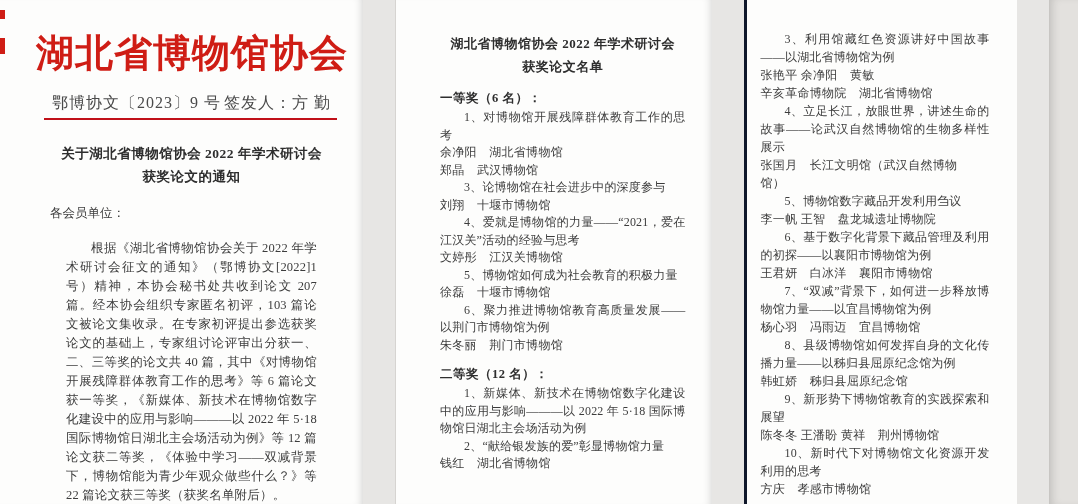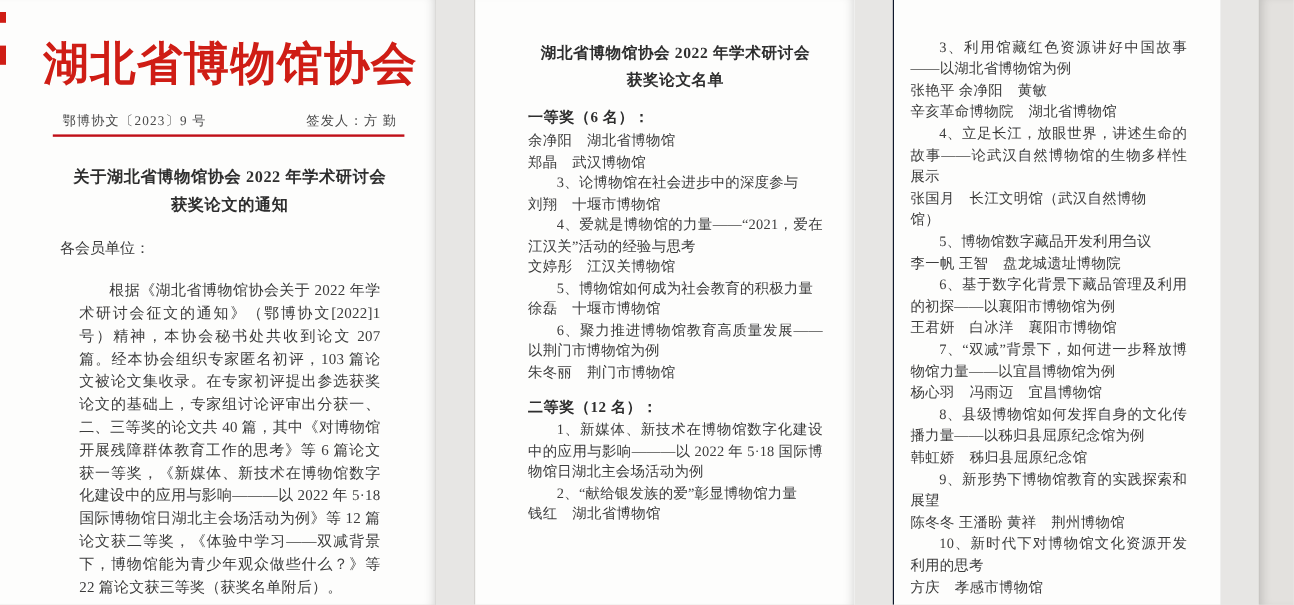--- a/index.html
+++ b/index.html
@@ -10,39 +10,39 @@
     color:#3c3c3c;
     -webkit-font-smoothing:antialiased;
   }
   .sheet{position:relative;width:1078px;height:504px;display:flex;gap:32px;}
   .page{
     box-sizing:border-box;height:504px;background:#fdfdfc;
     position:relative;
   }
   .page1{width:363px;padding:20px 30px 0 50px;box-shadow:inset -8px 0 10px -8px rgba(0,0,0,.22);}
   .page2{width:364px;padding:28px 26px 0 44px;border-left:1px solid #d6d4d1;box-shadow:inset -8px 0 10px -8px rgba(0,0,0,.20);}
-  .page3{width:318px;padding:30px 28px 0 14px;border-left:1px solid #0f172a;}
+  .page3{width:318px;padding:30px 28px 0 14px;border-left:3px solid #0f172a;}
   .edge-strip{
     width:33px;height:504px;background:#e3e1de;
     border-left:1px solid #c8c6c3;
     box-shadow:inset 6px 0 8px -4px rgba(0,0,0,.15);
   }
   .scan-mark{position:absolute;left:0;width:5px;background:#cf1d15;}
   .scan-mark.m1{top:10px;height:9px;}
   .scan-mark.m2{top:38px;height:16px;}
 
   
   .letterhead{
     margin:8px 0 14px -14px;text-align:center;
     font-size:38px;font-weight:bold;letter-spacing:1px;
     color:#cf1d15;white-space:nowrap;
   }
   .docmeta{
     display:flex;justify-content:space-between;align-items:flex-end;
-    margin:0 2px 0 2px;font-size:11px;color:#4a4a4a;letter-spacing:1px;
+    margin:0 2px 0 2px;font-size:16px;color:#4a4a4a;letter-spacing:1px;
   }
   .redline{border-bottom:2.5px solid #c01018;margin:4px -4px 0 -6px;}
   .doc-title{margin:22px 0 0 0;text-align:center;font-size:13.5px;font-weight:bold;color:#2e2e2e;}
   .doc-title .tl{display:block;line-height:23px;letter-spacing:.5px;}
   .salute{margin:16px 0 0 0;font-size:12.5px;line-height:19px;}
   .body-p{margin:16px;font-size:12.5px;line-height:19px;text-align:justify;text-indent:2em;letter-spacing:.2px;}
   .closing{margin-top:0;}
 
   
   .list-title{margin:4px 0 0 0;text-align:center;font-size:13px;font-weight:bold;color:#2e2e2e;}
@@ -82,20 +82,21 @@
   </section>
 
   <section class="page page2">
     <h2 class="list-title">
       <span class="tl">湖北省博物馆协会 2022 年学术研讨会</span>
       <span class="tl">获奖论文名单</span>
     </h2>
     <h3 class="prize-heading">一等奖（6 名）：</h3>
     <div class="items">
         <div class="item">
+          <div class="item-title">1、对博物馆开展残障群体教育工作的思考</div>
           <div class="author-line">余净阳　湖北省博物馆</div>
         </div>
         <div class="item">
           <div class="author-line">郑晶　武汉博物馆</div>
         </div>
         <div class="item">
           <div class="item-title">3、论博物馆在社会进步中的深度参与</div>
           <div class="author-line">刘翔　十堰市博物馆</div>
         </div>
         <div class="item">

